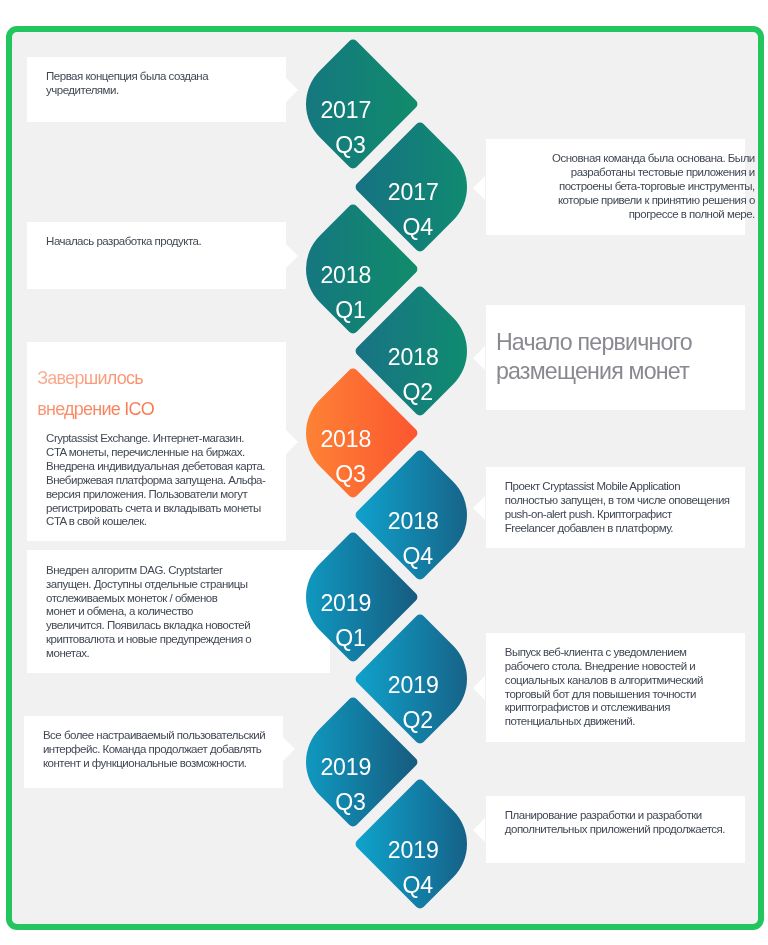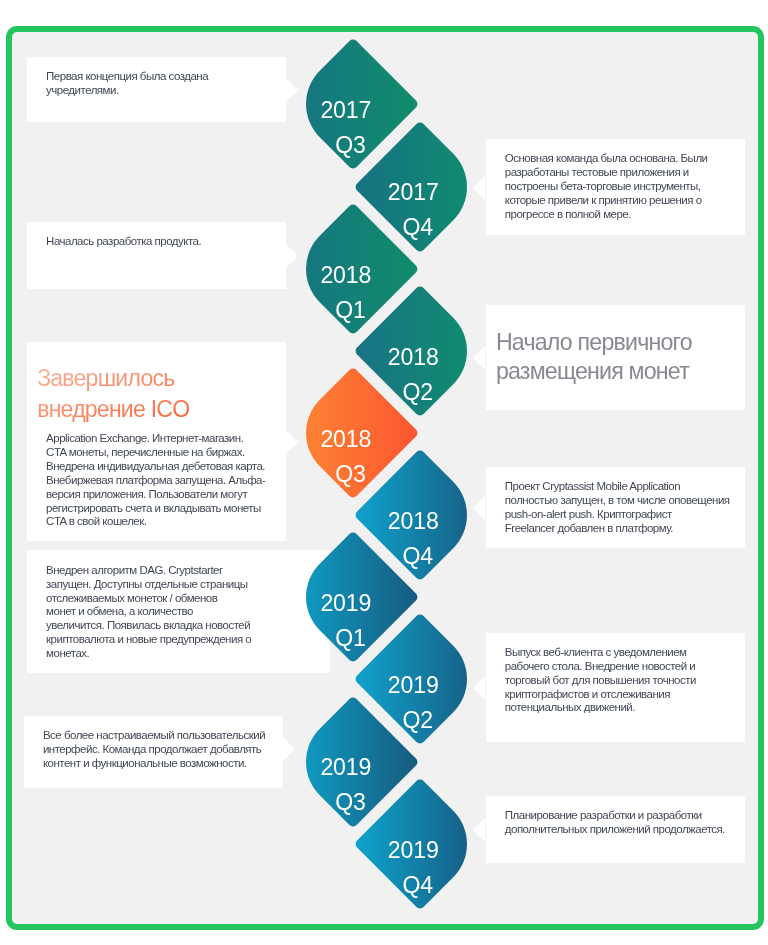--- a/index.html
+++ b/index.html
@@ -23,21 +23,21 @@
 
   
   .card{position:absolute;background:#ffffff;}
   .card .tx{position:absolute;left:18.9px;width:250px;color:#414854;
             font-size:11.5px;line-height:13.9px;letter-spacing:-0.5px;
             font-family:"Liberation Sans",sans-serif;}
   .ln{display:block;white-space:pre;}
   .card .tt{position:absolute;left:10px;right:10px;
             font-size:23.2px;line-height:29.2px;font-weight:400;letter-spacing:-0.8px;
             font-family:"Liberation Sans",sans-serif;}
-  .card .tt.hi{font-size:23px;letter-spacing:-0.75px;line-height:31px;}
+  .card .tt.hi{font-size:18px;letter-spacing:-0.75px;line-height:31px;}
 
   
   .arrowR{position:absolute;width:0;height:0;
           border-top:12.9px solid transparent;border-bottom:12.9px solid transparent;
           border-left:12.6px solid #ffffff;}
   
   .arrowL{position:absolute;width:0;height:0;
           border-top:12.9px solid transparent;border-bottom:12.9px solid transparent;
           border-right:12.6px solid #ffffff;}
 </style>
@@ -48,21 +48,21 @@
   <div id="stage">
       <div class="card" style="left: 24.2px; top: 53.5px; width: 259px; height: 65.4px; background: rgb(255, 255, 255);">
         <div class="arrowR" style="left: 259px; border-left-color: rgb(255, 255, 255); top: 21.7px;"></div>
         <div class="tx" style="top: 13.1px; color: rgb(65, 72, 84);">
           <span class="ln">Первая концепция была создана</span>
           <span class="ln">учредителями.</span>
         </div>
       </div>
       <div class="card" style="left: 482.9px; top: 135.7px; width: 259px; height: 96.1px; background: rgb(255, 255, 255);">
         <div class="arrowL" style="left: -12.6px; border-right-color: rgb(255, 255, 255); top: 37.05px;"></div>
-        <div class="tx" style="top: 13.8px; color: rgb(65, 72, 84);">
+        <div class="tx" style="top: 13.8px; color: rgb(65, 72, 84); text-align: right;">
           <span class="ln">Основная команда была основана. Были</span>
           <span class="ln">разработаны тестовые приложения и</span>
           <span class="ln">построены бета-торговые инструменты,</span>
           <span class="ln">которые привели к принятию решения о</span>
           <span class="ln">прогрессе в полной мере.</span>
         </div>
       </div>
       <div class="card" style="left: 24.2px; top: 218.5px; width: 259px; height: 67.3px; background: rgb(255, 255, 255);">
         <div class="arrowR" style="left: 259px; border-left-color: rgb(255, 255, 255); top: 22.65px;"></div>
         <div class="tx" style="top: 13.9px; color: rgb(65, 72, 84);">
@@ -76,21 +76,21 @@
           <span class="ln">размещения монет</span>
         </div>
       </div>
       <div class="card" style="left: 24.2px; top: 338.7px; width: 259px; height: 199.2px; background: rgb(255, 255, 255);">
         <div class="arrowR" style="left: 259px; border-left-color: rgb(255, 255, 255); top: 88.6px;"></div>
         <div class="tt hi" style="top: 21.6px; background: linear-gradient(160deg, rgb(250, 184, 164) 0%, rgb(250, 72, 12) 100%) text; color: transparent;">
           <span class="ln">Завершилось</span>
           <span class="ln">внедрение ICO</span>
         </div>
         <div class="tx" style="top: 90.3px; color: rgb(65, 72, 84);">
-          <span class="ln">Application Exchange. Интернет-магазин.</span>
+          <span class="ln">Cryptassist Exchange. Интернет-магазин.</span>
           <span class="ln">CTA монеты, перечисленные на биржах.</span>
           <span class="ln">Внедрена индивидуальная дебетовая карта.</span>
           <span class="ln">Внебиржевая платформа запущена. Альфа-</span>
           <span class="ln">версия приложения. Пользователи могут</span>
           <span class="ln">регистрировать счета и вкладывать монеты</span>
           <span class="ln">CTA в свой кошелек.</span>
         </div>
       </div>
       <div class="card" style="left: 482.9px; top: 463.7px; width: 259px; height: 81.3px; background: rgb(255, 255, 255);">
         <div class="arrowL" style="left: -12.6px; border-right-color: rgb(255, 255, 255); top: 29.65px;"></div>
@@ -111,20 +111,21 @@
           <span class="ln">увеличится. Появилась вкладка новостей</span>
           <span class="ln">криптовалюта и новые предупреждения о</span>
           <span class="ln">монетах.</span>
         </div>
       </div>
       <div class="card" style="left: 482.9px; top: 629.5px; width: 259px; height: 109.3px; background: rgb(255, 255, 255);">
         <div class="arrowL" style="left: -12.6px; border-right-color: rgb(255, 255, 255); top: 43.65px;"></div>
         <div class="tx" style="top: 13.3px; color: rgb(65, 72, 84);">
           <span class="ln">Выпуск веб-клиента с уведомлением</span>
           <span class="ln">рабочего стола. Внедрение новостей и</span>
+          <span class="ln">социальных каналов в алгоритмический</span>
           <span class="ln">торговый бот для повышения точности</span>
           <span class="ln">криптографистов и отслеживания</span>
           <span class="ln">потенциальных движений.</span>
         </div>
       </div>
       <div class="card" style="left: 21px; top: 712.6px; width: 259px; height: 72px; background: rgb(255, 255, 255);">
         <div class="arrowR" style="left: 259px; border-left-color: rgb(255, 255, 255); top: 21.05px;"></div>
         <div class="tx" style="top: 13.3px; color: rgb(65, 72, 84);">
           <span class="ln">Все более настраиваемый пользовательский</span>
           <span class="ln">интерфейс. Команда продолжает добавлять</span>

